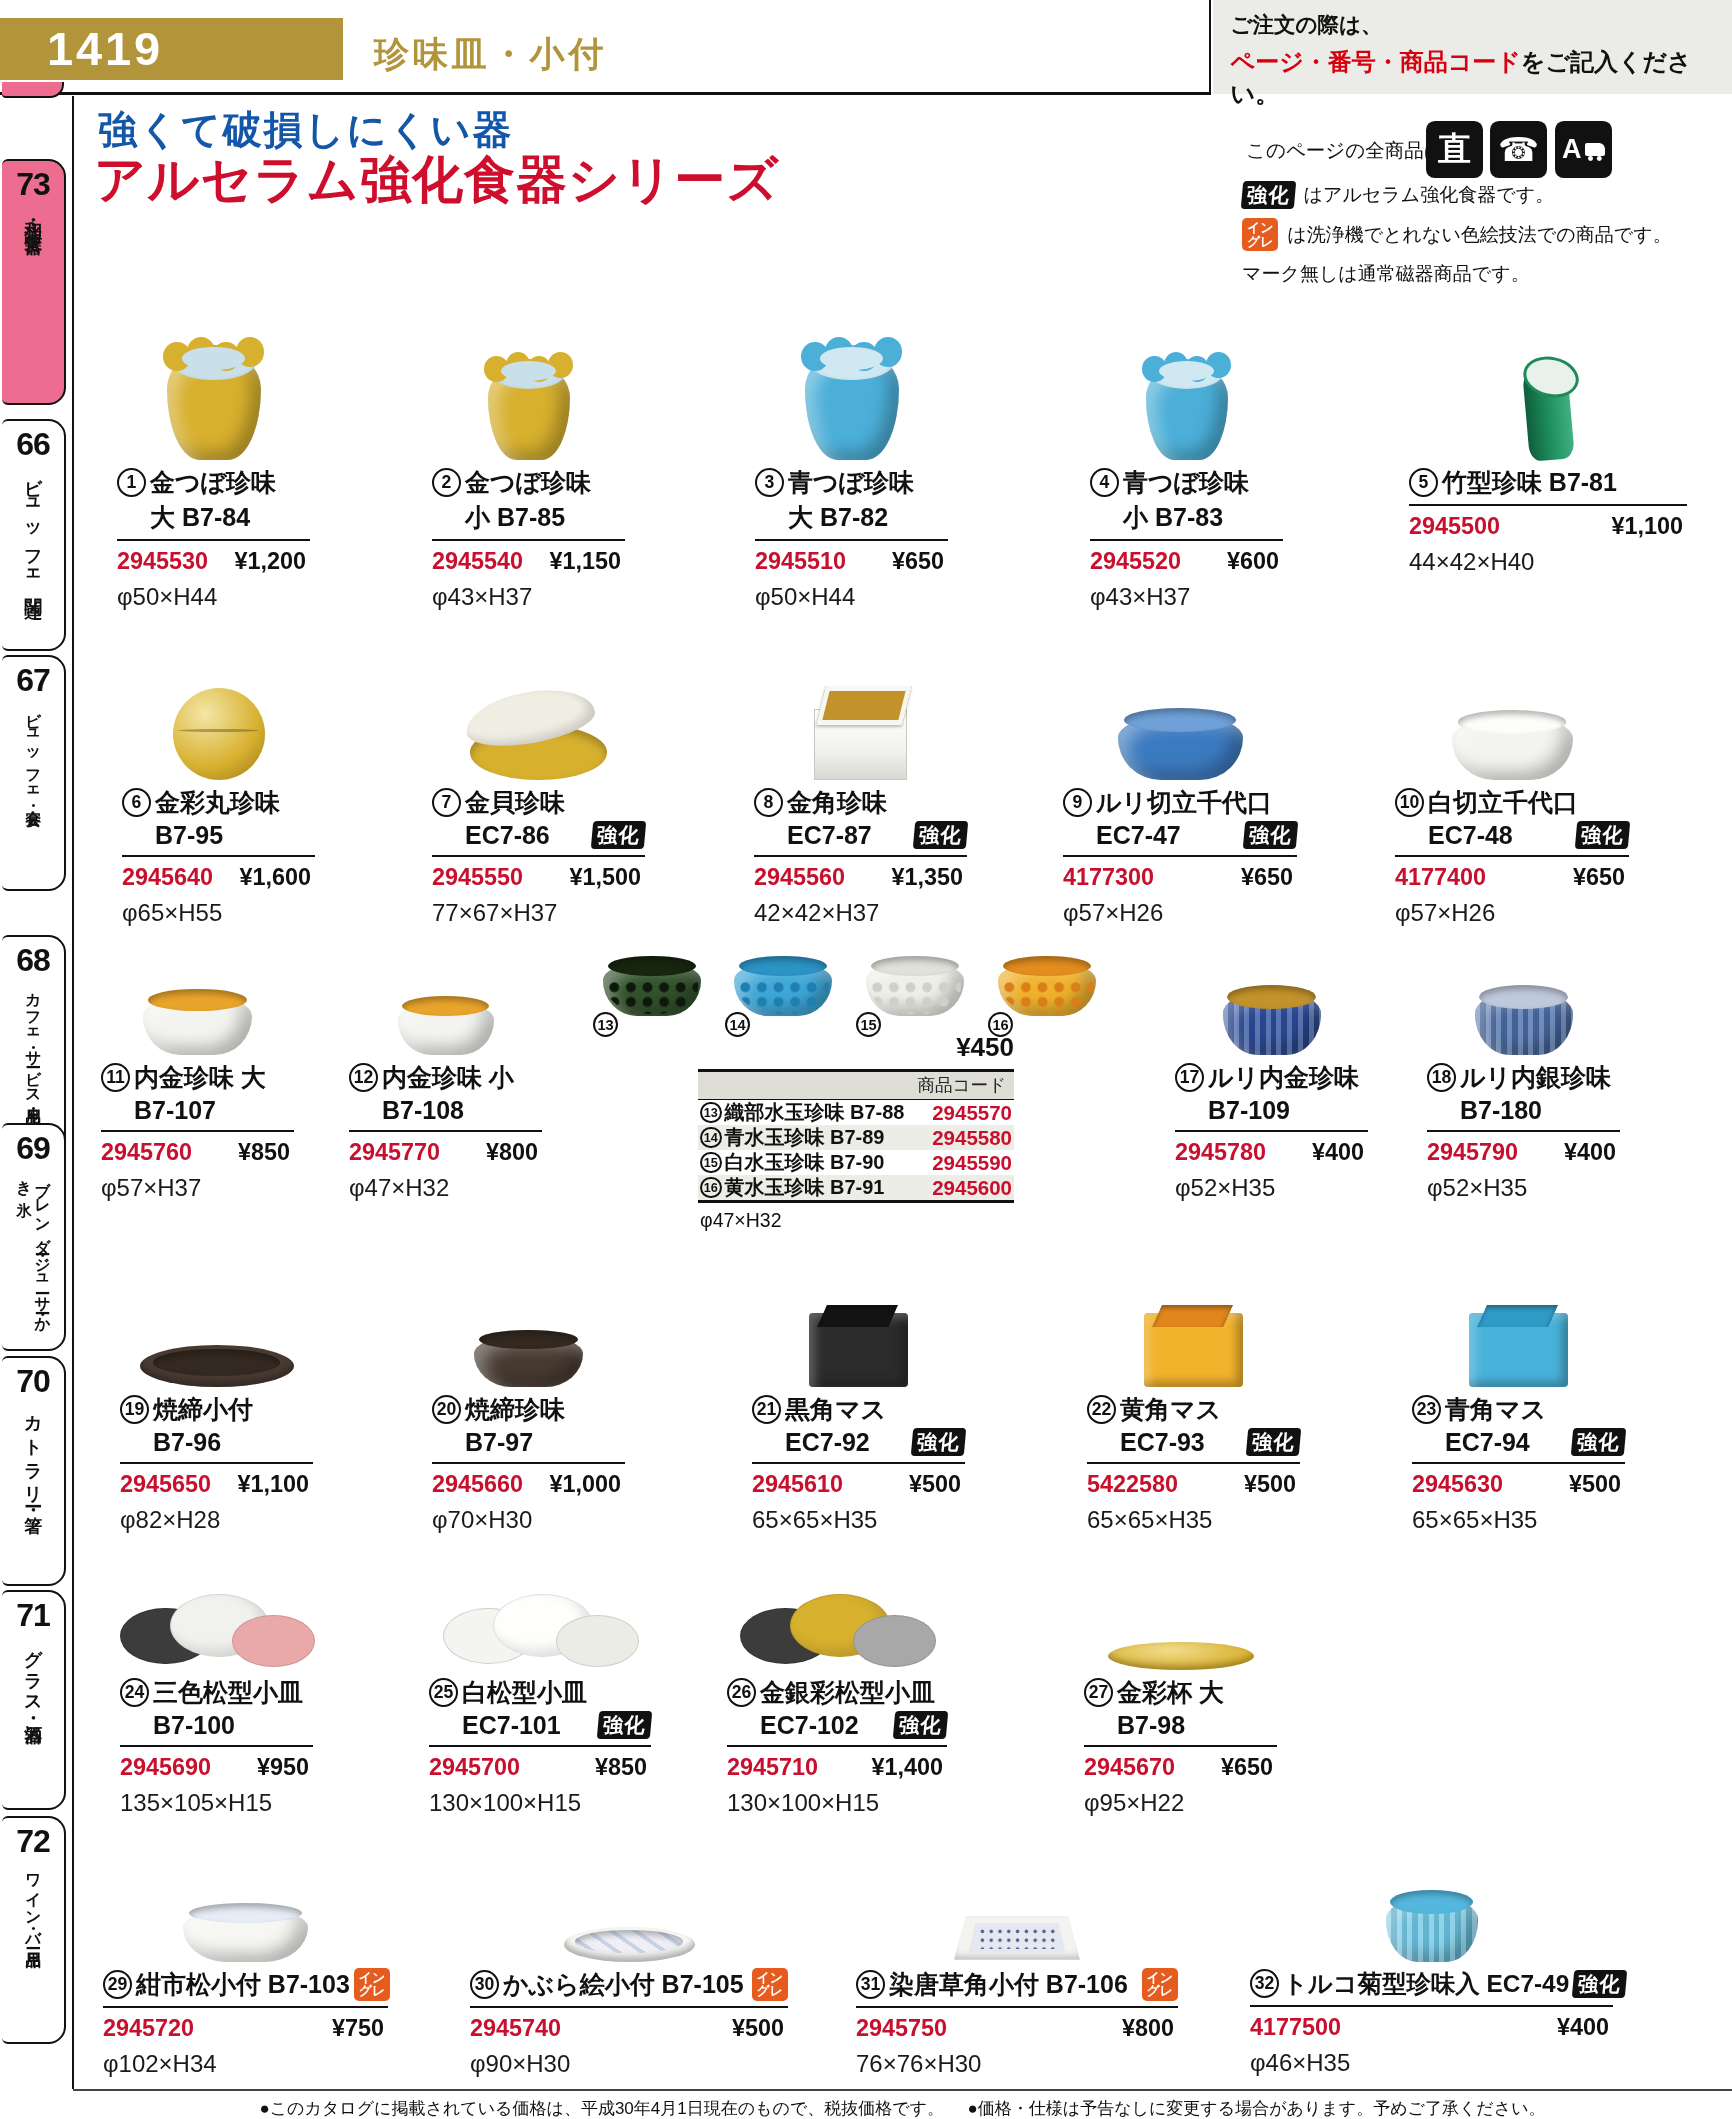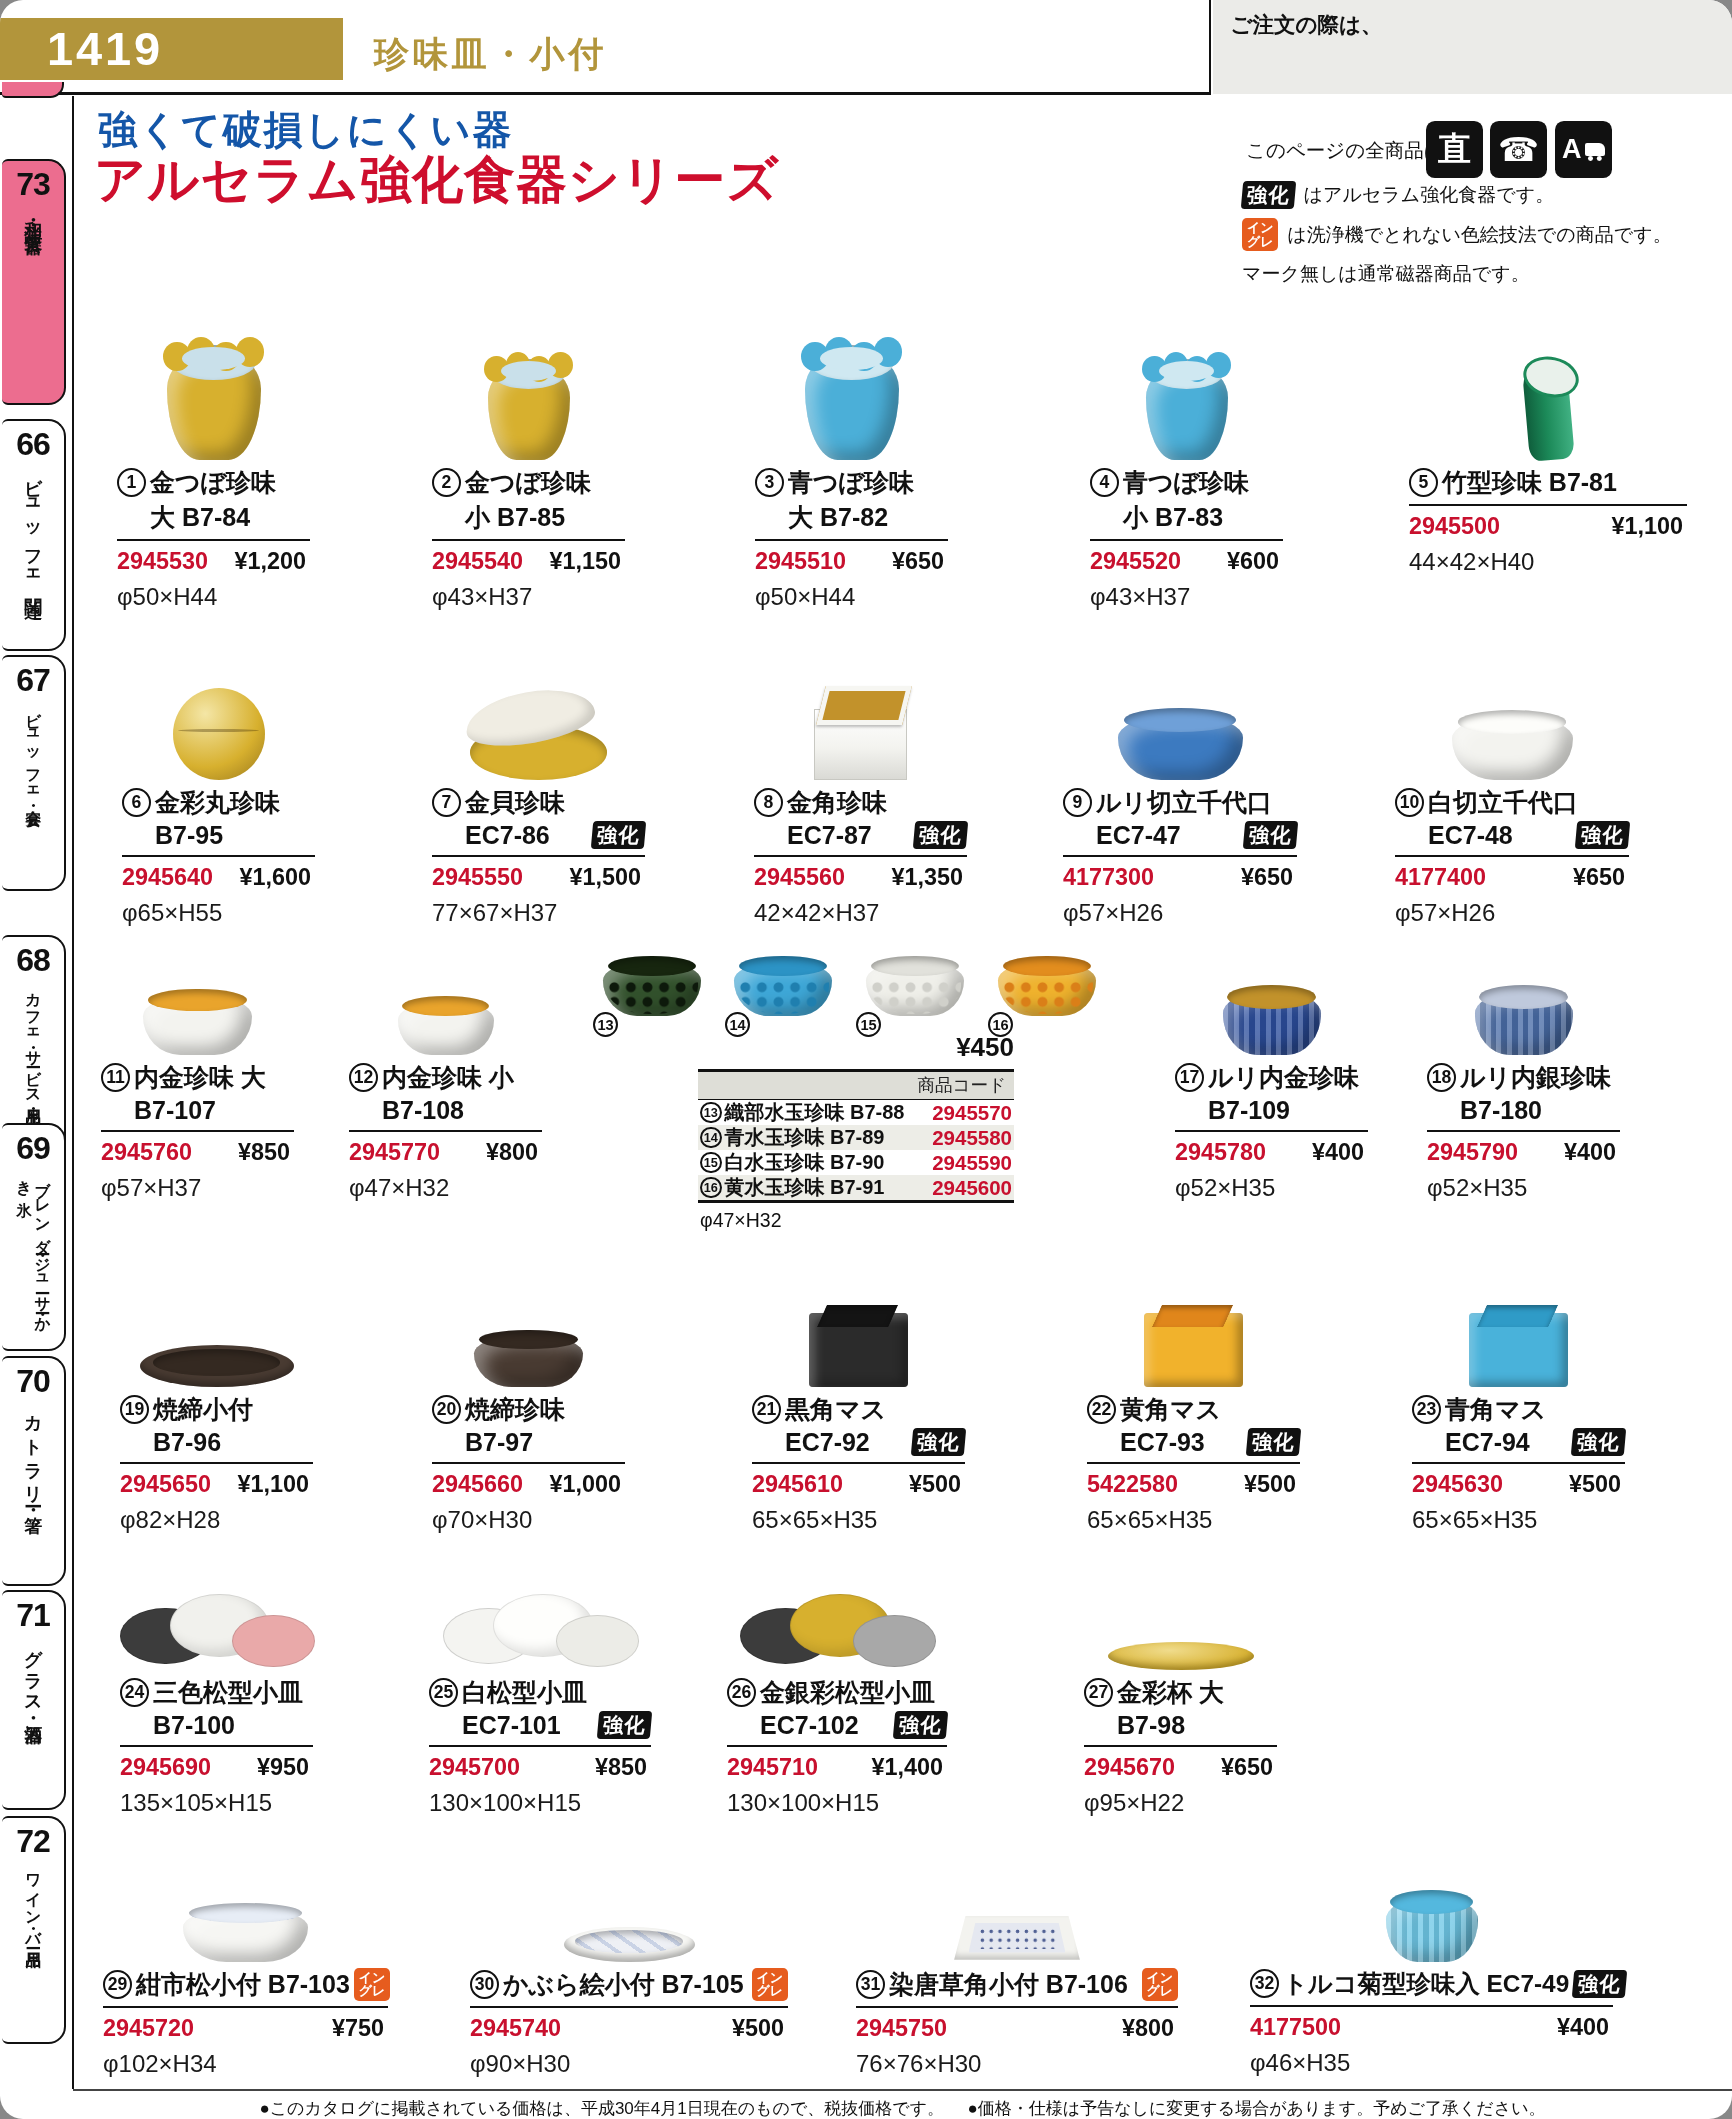--- a/index.html
+++ b/index.html
@@ -1,17 +1,17 @@
 <!DOCTYPE html>
 <html><head>
 <meta charset="utf-8">
 <style>
   html,body{margin:0;padding:0;background:#888;}
   .page{position:relative;width:1732px;height:2119px;background:#fff;overflow:hidden;
-        font-family:"Liberation Sans","DejaVu Sans",sans-serif;color:#111;border-radius:23px;}
+        font-family:"Liberation Sans","DejaVu Sans",sans-serif;color:#111;}
   
   .goldbox{position:absolute;left:0;top:17.6px;width:343px;height:62px;background:#B2953B;
            display:flex;align-items:center;padding-left:47px;box-sizing:border-box;}
   .pgnum{color:#fff;font-size:47px;font-weight:800;letter-spacing:2.9px;}
   .pgcat{position:absolute;left:374px;top:31px;font-size:35px;font-weight:800;color:#B2953B;letter-spacing:3.9px;}
   .hline{position:absolute;left:0;top:92px;width:1211px;height:2.9px;background:#111;}
   .vsep{position:absolute;left:1209px;top:0;width:2px;height:92px;background:#111;}
   .orderbox{position:absolute;left:1213px;top:0;width:519px;height:94px;background:#EBEBE8;
             padding:9.8px 0 0 17.6px;box-sizing:border-box;}
   .ob1{font-size:21.5px;font-weight:bold;}
@@ -77,20 +77,21 @@
 
 <div class="page" id="pg">
   <div class="goldbox">
     <span class="pgnum">1419</span>
   </div>
   <div class="pgcat">珍味皿・小付</div>
   <div class="hline"></div>
   <div class="vsep"></div>
   <div class="orderbox">
     <div class="ob1">ご注文の際は、</div>
+    <div class="ob2"><span class="obred">ページ・番号・商品コード</span><span>をご記入ください。</span></div>
   </div>
   <div class="catch">強くて破損しにくい器</div>
   <div class="series">アルセラム強化食器シリーズ</div>
   <div class="allprod">このページの全商品は</div>
   <div class="vrule"></div>
   <div class="tabstub"></div>
   <div class="fline"></div>
   <div class="footer" id="footer"><span>●このカタログに掲載されている価格は、平成30年4月1日現在のもので、税抜価格です。</span><span>●価格・仕様は予告なしに変更する場合があります。予めご了承ください。</span></div>
 <div class="hicon" style="left: 1426px;">直</div>
     <div class="hicon" style="left: 1490px;">☎</div>

